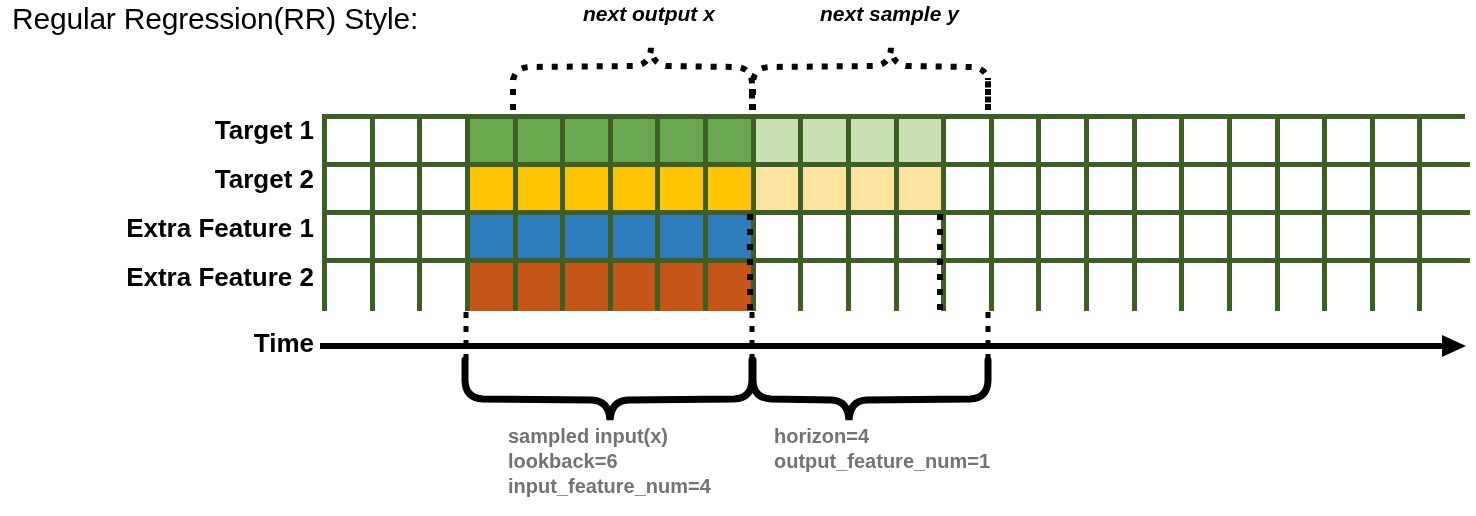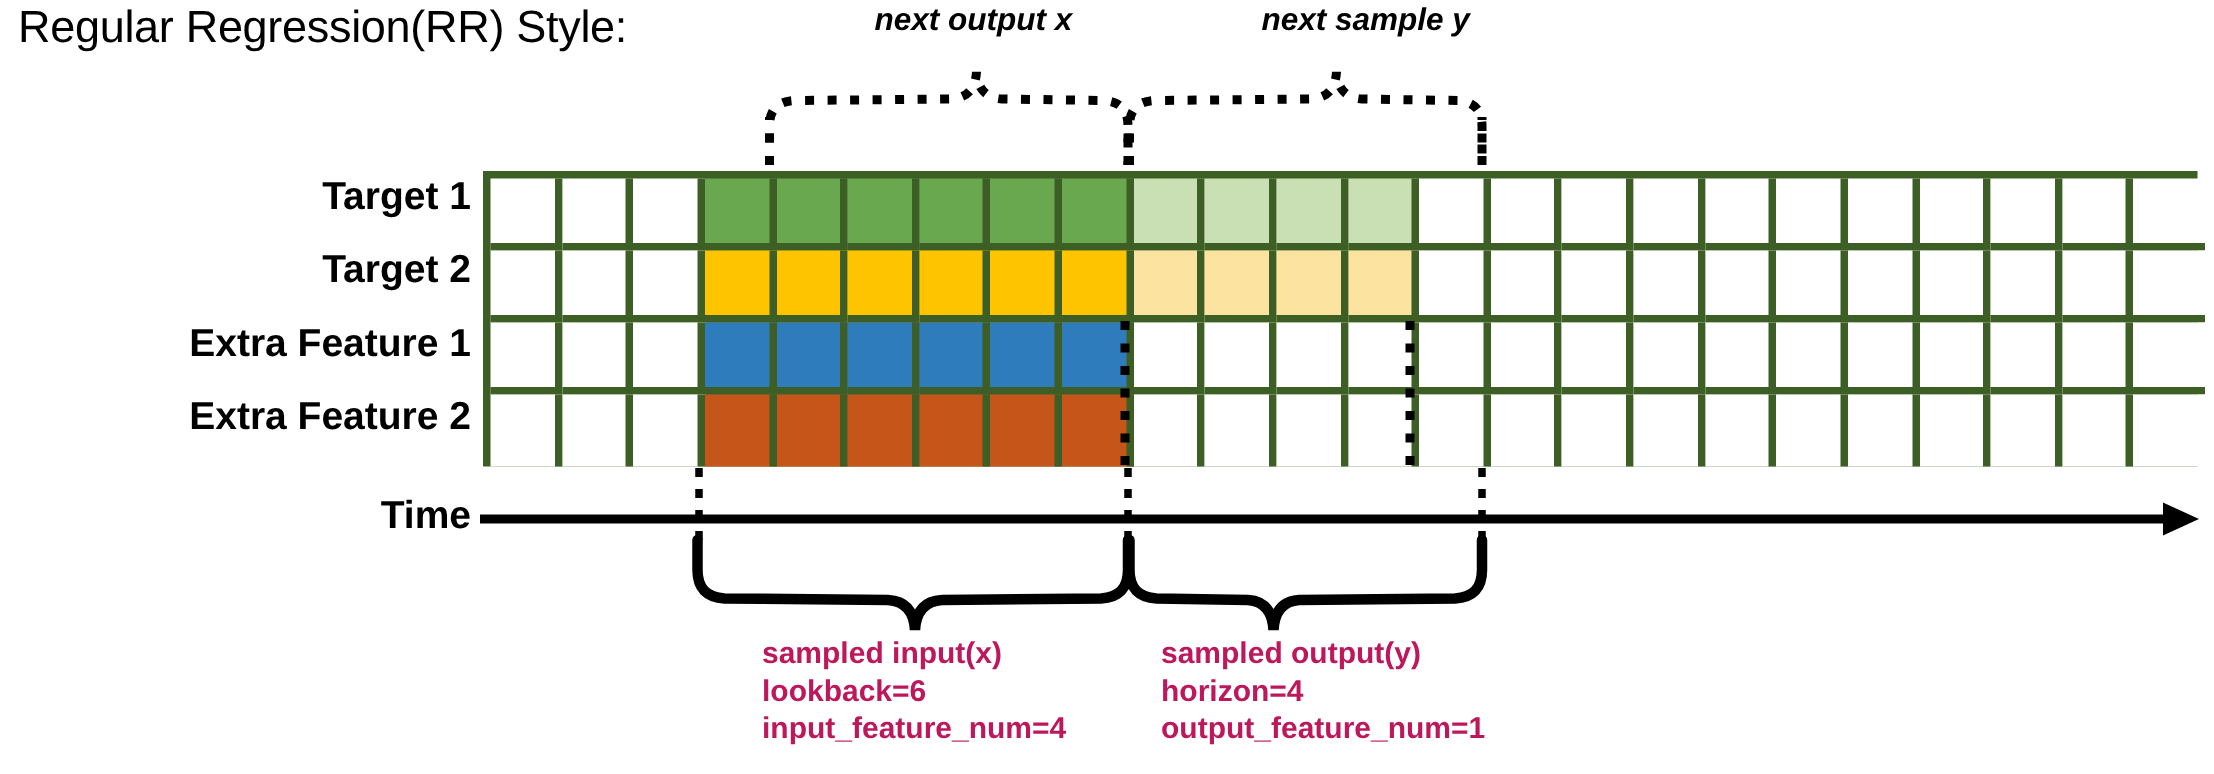--- a/index.html
+++ b/index.html
@@ -131,21 +131,21 @@
     font-size: 21px;
     font-style: italic;
     font-weight: bold;
     color: #000000;
     white-space: nowrap;
   }
   .bottom-cap {
     position: absolute;
     font-size: 20px;
     font-weight: bold;
-    color: #be185d;
+    color: #737373;
     line-height: 25px;
     white-space: nowrap;
   }
 </style>
 </head>
 <body>
 
 <div id="stage">
 
   <div class="title">Regular Regression(RR) Style:</div>
@@ -326,26 +326,25 @@
                L832,400
                Q848,401 849,420
                Q850,401 866,400
                L970,399
                Q988,398 988,380
                L988,360"></path>
     </g>
   </svg>
 
   <div class="top-cap" style="left:583px; top:2px;">next output x</div>
-  <div class="top-cap" style="left:820px; top:2px;margin-left:21px;">next sample y</div>
+  <div class="top-cap" style="left:820px; top:2px;">next sample y</div>
 
   <div class="bottom-cap" style="left:508px; top:424px;">
     <div>sampled input(x)</div>
     <div>lookback=6</div>
     <div>input_feature_num=4</div>
   </div>
   <div class="bottom-cap" style="left:774px; top:424px;">
-    <div>sampled output(y)</div>
     <div>horizon=4</div>
     <div>output_feature_num=1</div>
   </div>
 
 </div>
 
 </body></html>

